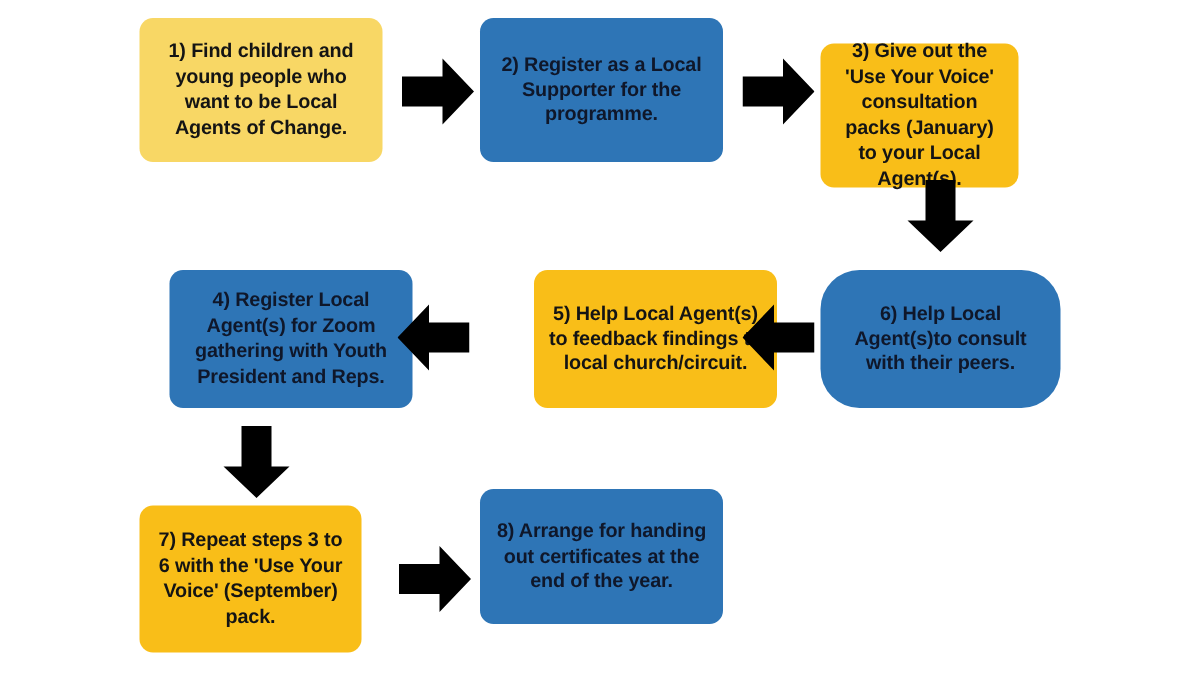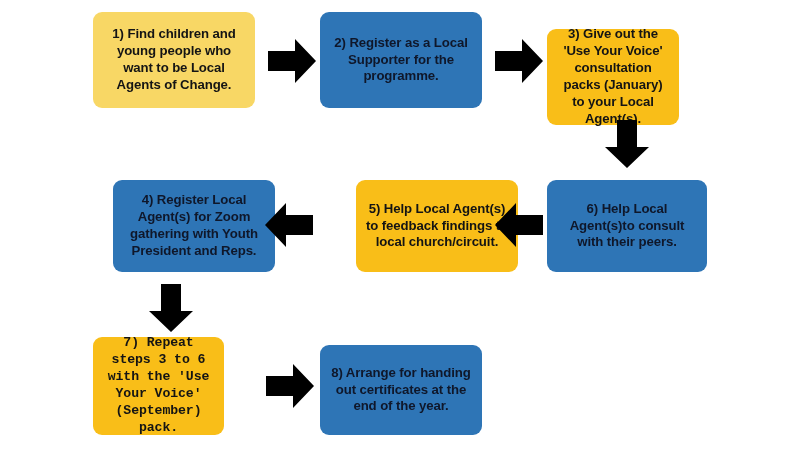--- a/index.html
+++ b/index.html
@@ -94,37 +94,37 @@
   <div class="flow-box fill-gold" style="left:320px; top:180px; width:162px; height:92px;margin-left:36px;">
     <span class="box-text">5) Help Local Agent(s) to feedback findings to local church/circuit.</span>
   </div>
 
   <div class="flow-arrow" style="left:495px; top:202px; width:48px; height:46px;">
     <svg viewBox="0 0 48 46" preserveAspectRatio="none" aria-hidden="true">
       <polygon points="48,13 21,13 21,1 0,23 21,45 21,33 48,33" fill="#000000"></polygon>
     </svg>
   </div>
 
-  <div class="flow-box fill-blue" style="left:547px; top:180px; width:160px; height:92px;">
+  <div class="flow-box fill-blue" style="left:547px; top:180px; width:160px; height:92px;border-radius:26px;">
     <span class="box-text">6) Help Local Agent(s)to consult with their peers.</span>
   </div>
 
   <div class="flow-arrow" style="left:148px; top:284px; width:46px; height:48px;">
     <svg viewBox="0 0 46 48" preserveAspectRatio="none" aria-hidden="true">
       <polygon points="13,0 33,0 33,27 45,27 23,48 1,27 13,27" fill="#000000"></polygon>
     </svg>
   </div>
 
-  <div class="flow-box fill-gold" style="left:93px; top:337px; width:131px; height:98px;font-family:Liberation Mono, monospace;">
+  <div class="flow-box fill-gold" style="left:93px; top:337px; width:148px; height:98px;">
     <span class="box-text">7) Repeat steps 3 to 6 with the 'Use Your Voice' (September) pack.</span>
   </div>
 
   <div class="flow-arrow" style="left:266px; top:363px; width:48px; height:46px;">
     <svg viewBox="0 0 48 46" preserveAspectRatio="none" aria-hidden="true">
       <polygon points="0,13 27,13 27,1 48,23 27,45 27,33 0,33" fill="#000000"></polygon>
     </svg>
   </div>
 
-  <div class="flow-box fill-blue" style="left:320px; top:345px; width:162px; height:90px;">
+  <div class="flow-box fill-blue" style="left:320px; top:326px; width:162px; height:90px;">
     <span class="box-text">8) Arrange for handing out certificates at the end of the year.</span>
   </div>
 
 </div>
 
 </body></html>

